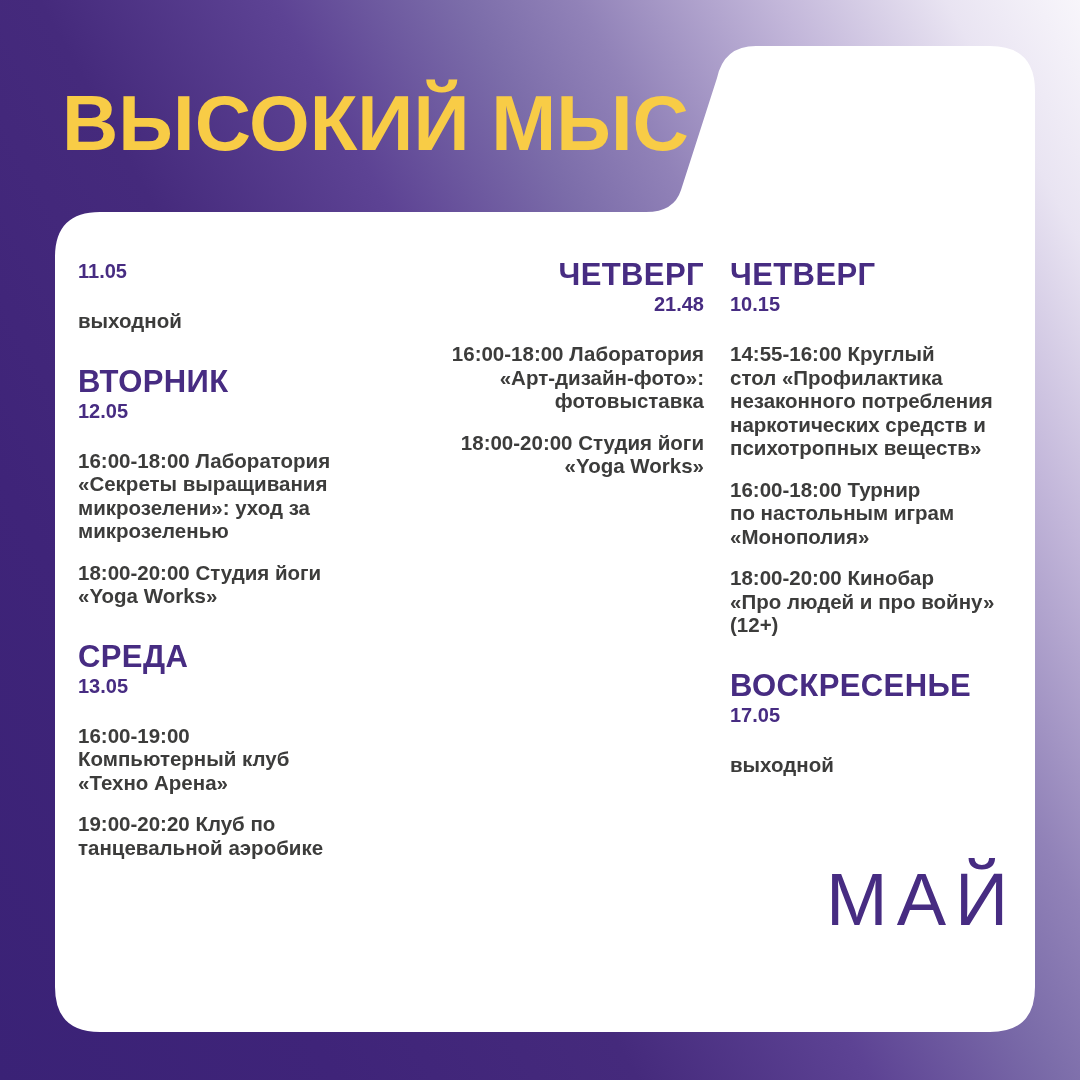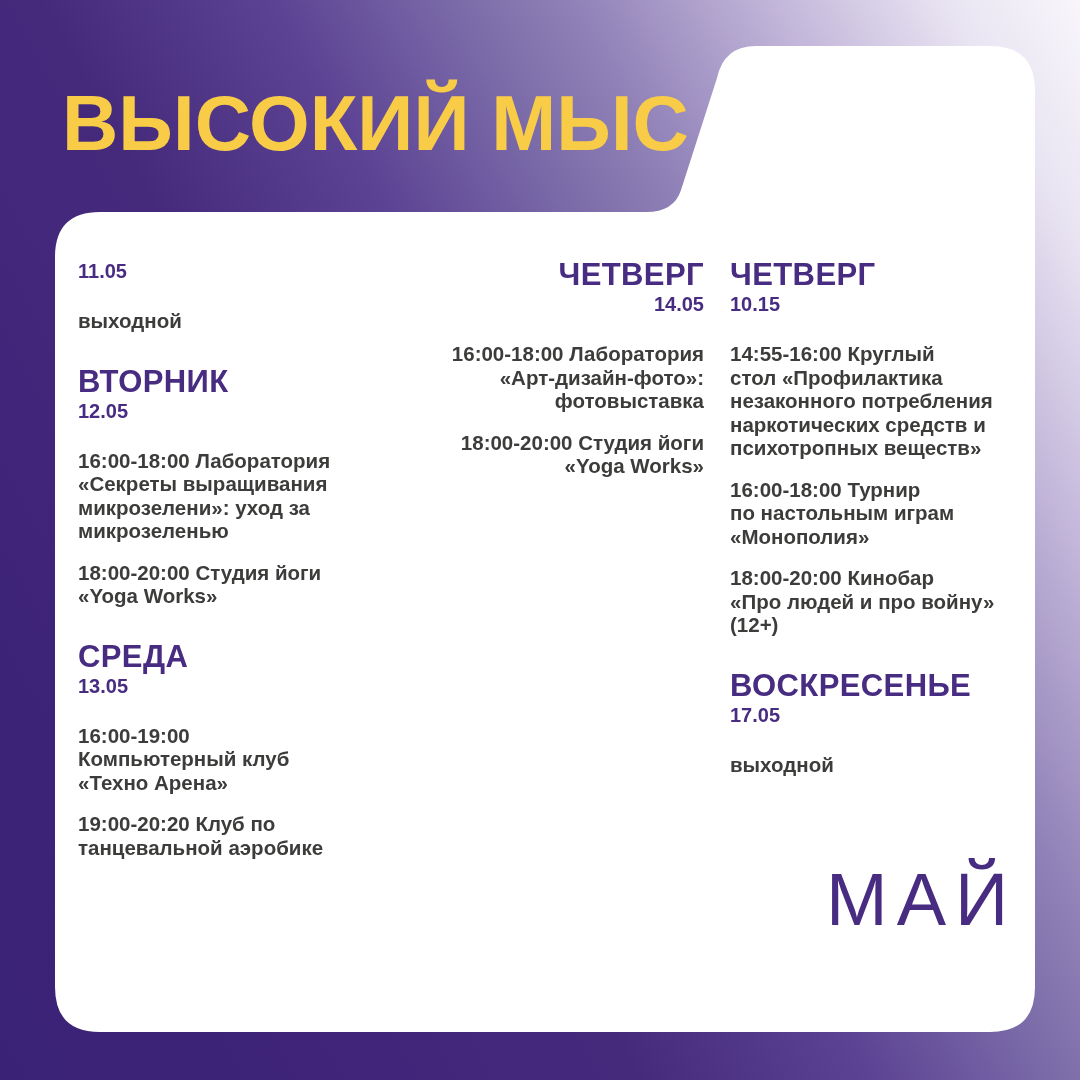--- a/index.html
+++ b/index.html
@@ -90,21 +90,21 @@
           <p class="event">16:00-19:00
 Компьютерный клуб
 «Техно Арена»</p>
           <p class="event">19:00-20:20 Клуб по
 танцевальной аэробике</p>
         </div>
       </div>
     <div class="col col-1">
         <div class="day">
           <h2 class="day-name">ЧЕТВЕРГ</h2>
-          <div class="day-date">14.05</div>
+          <div class="day-date">21.48</div>
           <p class="event">16:00-18:00 Лаборатория
 «Арт-дизайн-фото»:
 фотовыставка</p>
           <p class="event">18:00-20:00 Студия йоги
 «Yoga Works»</p>
         </div>
       </div>
     <div class="col col-2">
         <div class="day">
           <h2 class="day-name">ЧЕТВЕРГ</h2>

